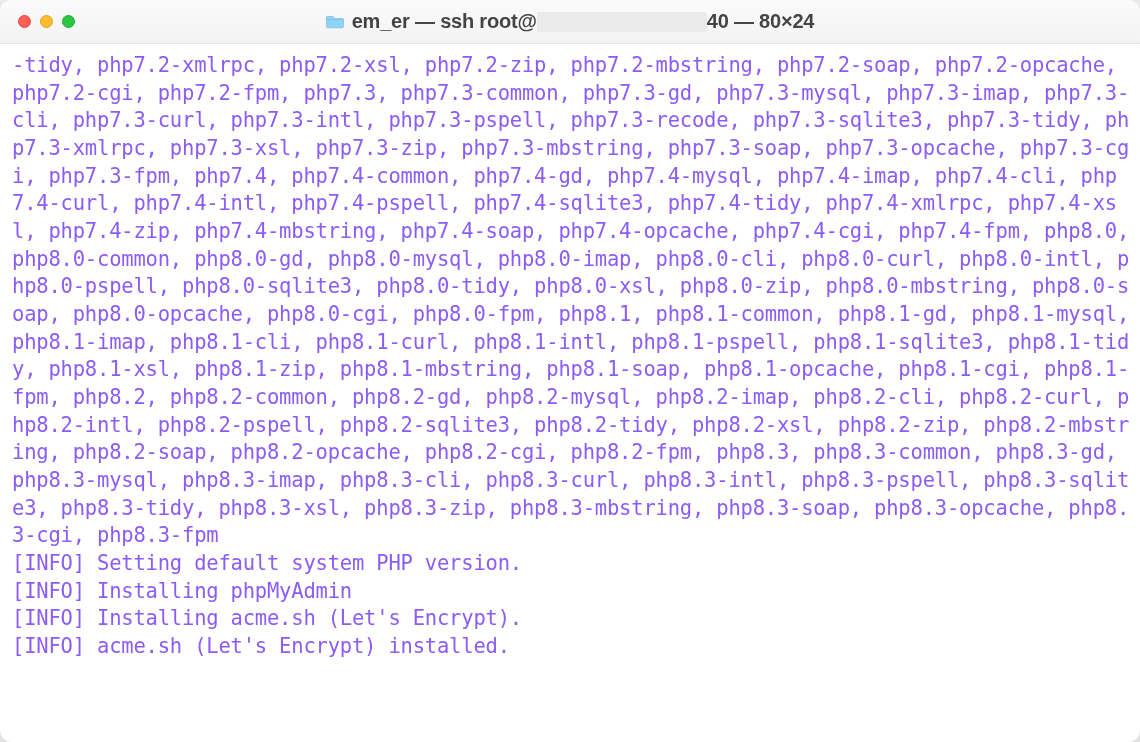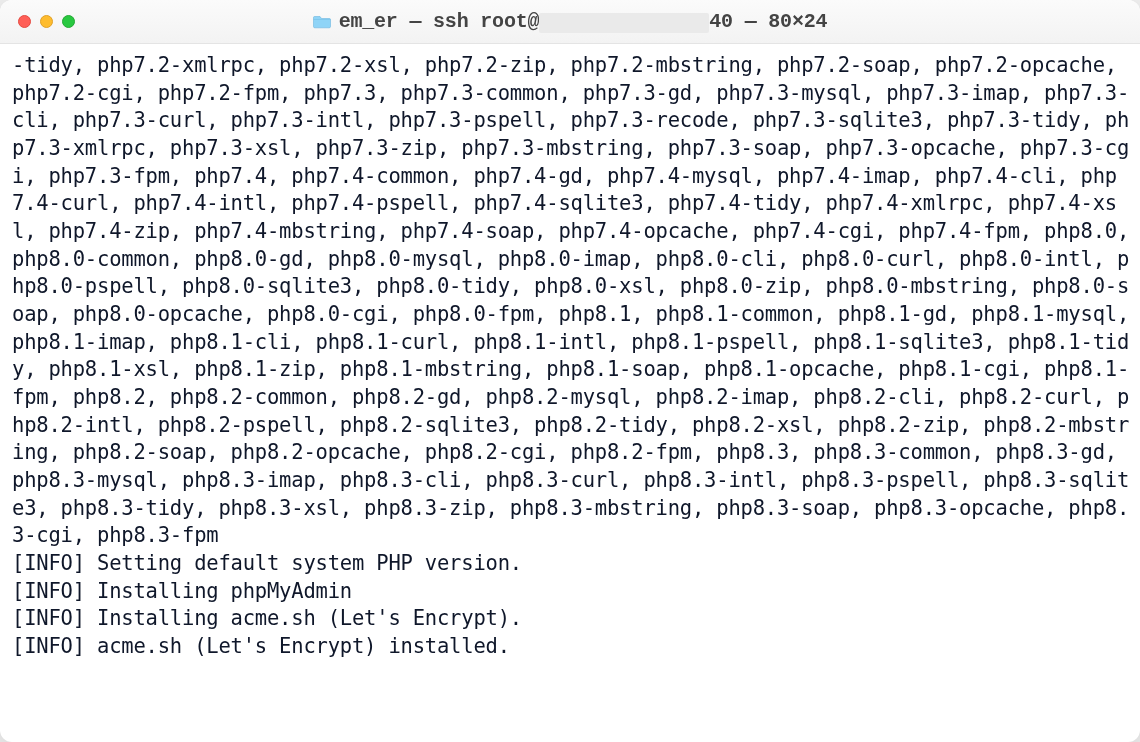--- a/index.html
+++ b/index.html
@@ -54,40 +54,40 @@
       gap: 8px;
       pointer-events: none;
       z-index: 1;
     }
     .folder-icon {
       width: 18px; height: 15px;
       display: inline-block;
     }
     .folder-icon svg { display: block; }
     .title-text {
-      font-family: Liberation Mono, monospace;
+      font-family: Liberation Sans, sans-serif;
       font-size: 20px;
       font-weight: 600;
       color: #444;
       letter-spacing: -0.2px;
     }
     .title-text .redacted {
       display: inline-block;
       width: 170px;
       height: 20px;
       background: #eaeaea;
       vertical-align: text-bottom;
       border-radius: 2px;
     }
     .terminal {
       flex: 1;
       padding: 8px 2px 10px 12px;
       font-size: 20.5px;
       line-height: 1.35;
-      color: #0f172a;
+      color: #8b5cf6;
       white-space: pre-wrap;
       word-break: break-all;
       overflow: hidden;
       font-feature-settings: "liga" 0;
       letter-spacing: -0.2px;
     }
   </style>
 </head>
 <body>
 

